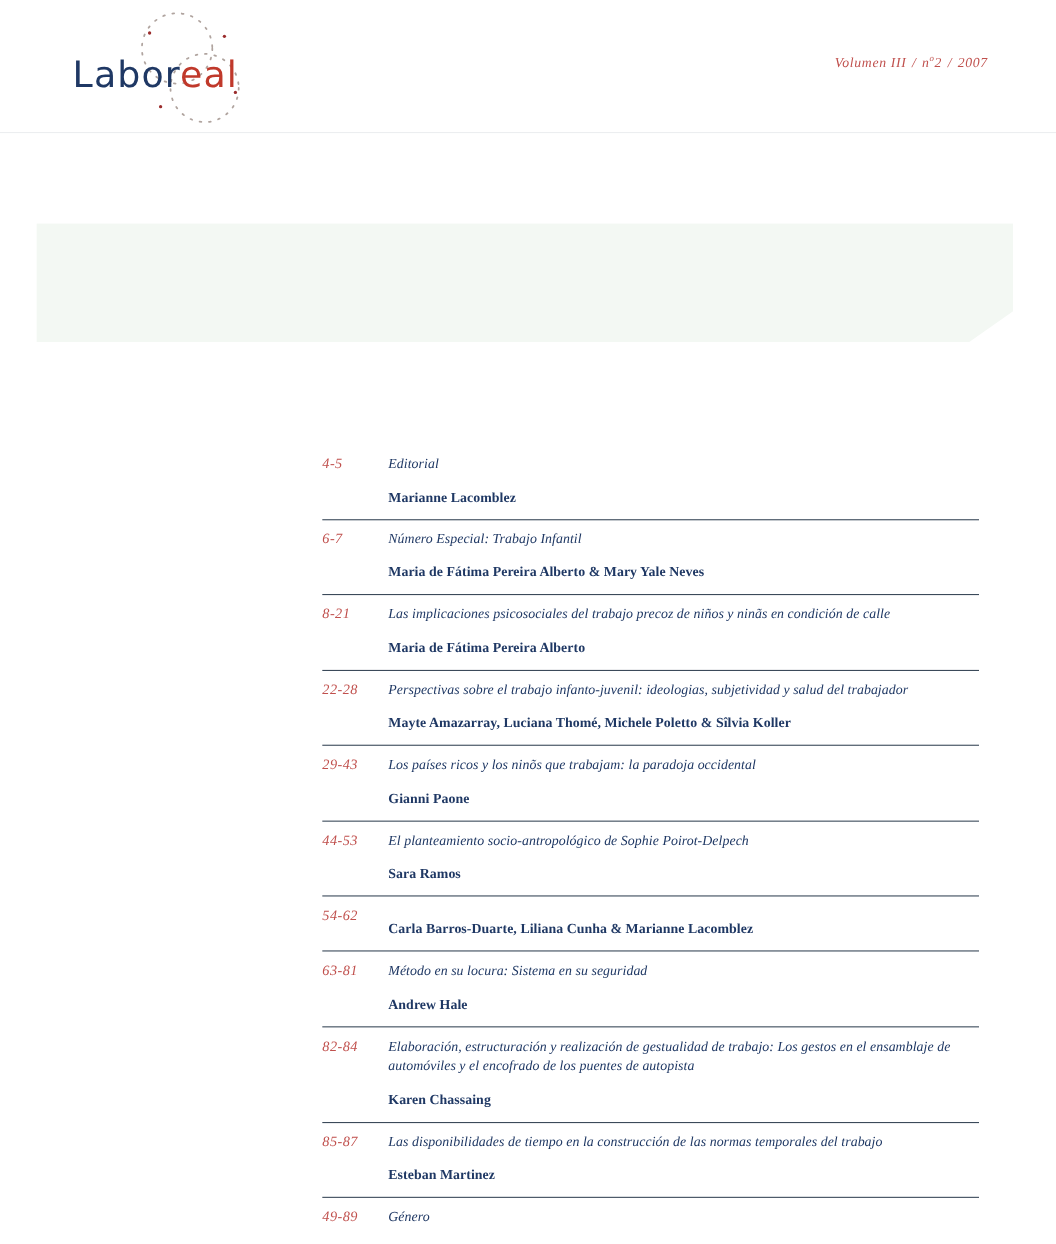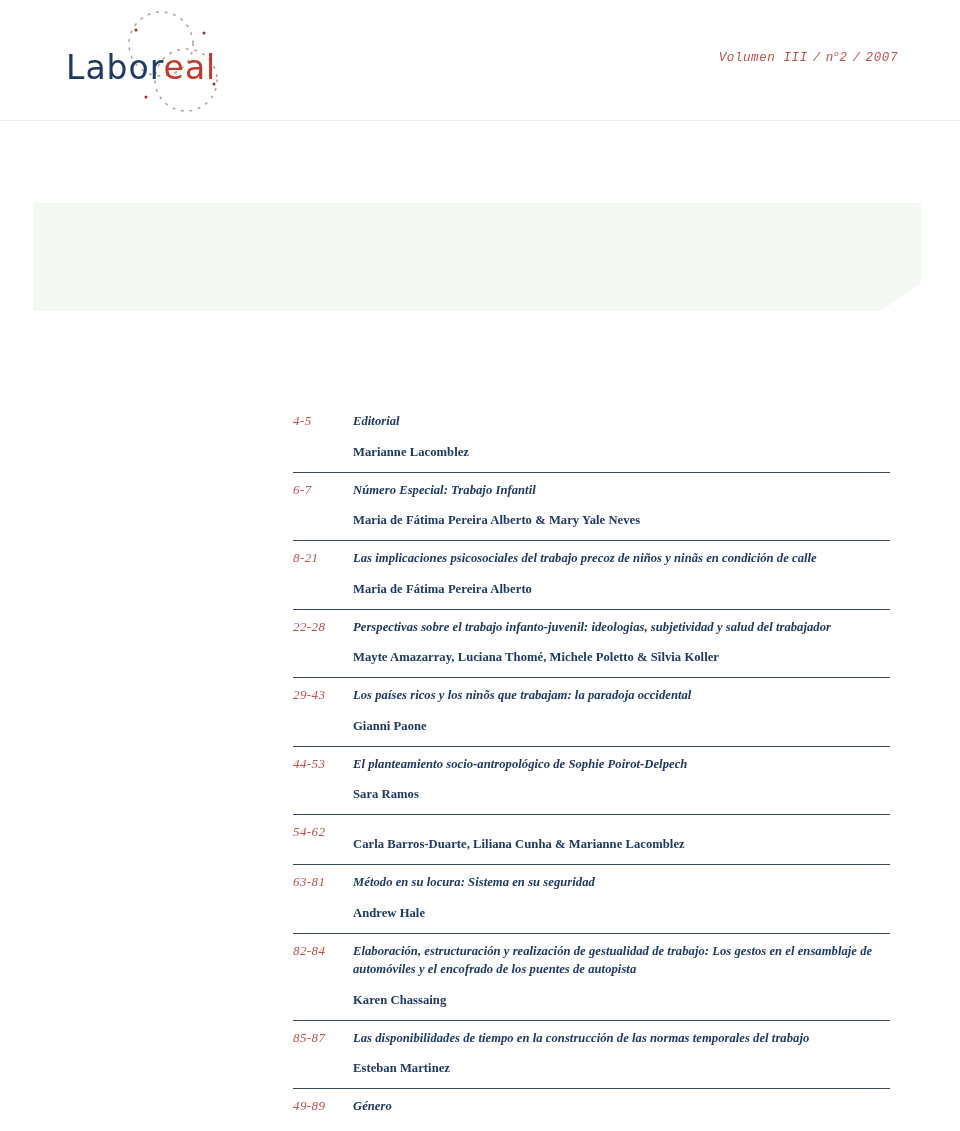--- a/index.html
+++ b/index.html
@@ -44,21 +44,21 @@
     font-weight: 400;
     white-space: nowrap;
   }
   .logo-a { color: #1F3864; }
   .logo-b { color: #C0392B; }
 
   .issue-line {
     position: absolute;
     right: 62px;
     top: 49px;
-    font-family: Liberation Mono, monospace;
+    font-family: Liberation Serif, serif;
     font-style: italic;
     font-size: 12.5px;
     color: #C0504D;
     letter-spacing: 0.6px;
     white-space: nowrap;
   }
   .issue-sep {
     padding: 0 5px;
     font-style: italic;
   }
@@ -123,21 +123,20 @@
     flex: 1 1 auto;
     min-width: 0;
   }
   .toc-title {
     font-family: "Liberation Serif", serif;
     font-style: italic;
     font-size: 12.6px;
     line-height: 1.48;
     color: #1F3864;
     letter-spacing: 0.05px;
-    font-weight: bold;
   }
   .toc-author {
     font-family: "Liberation Serif", serif;
     font-weight: bold;
     font-size: 12.6px;
     line-height: 1.5;
     color: #1F3864;
     margin-top: 12px;
     letter-spacing: 0.05px;
   }

